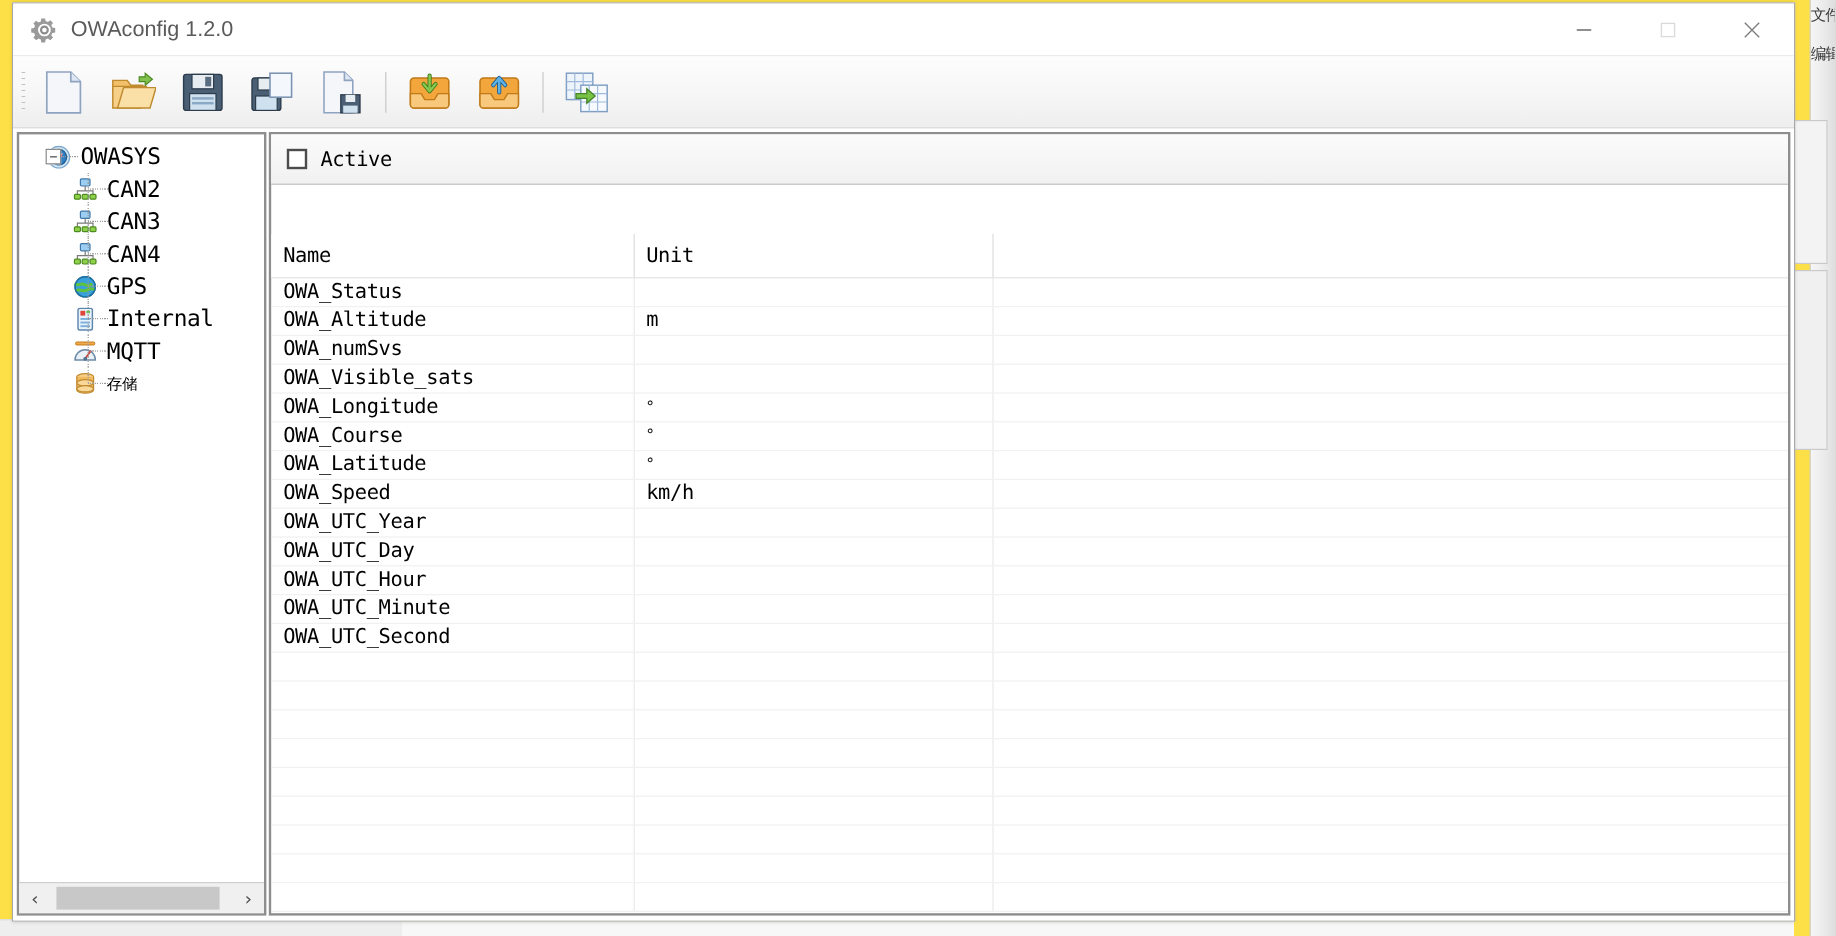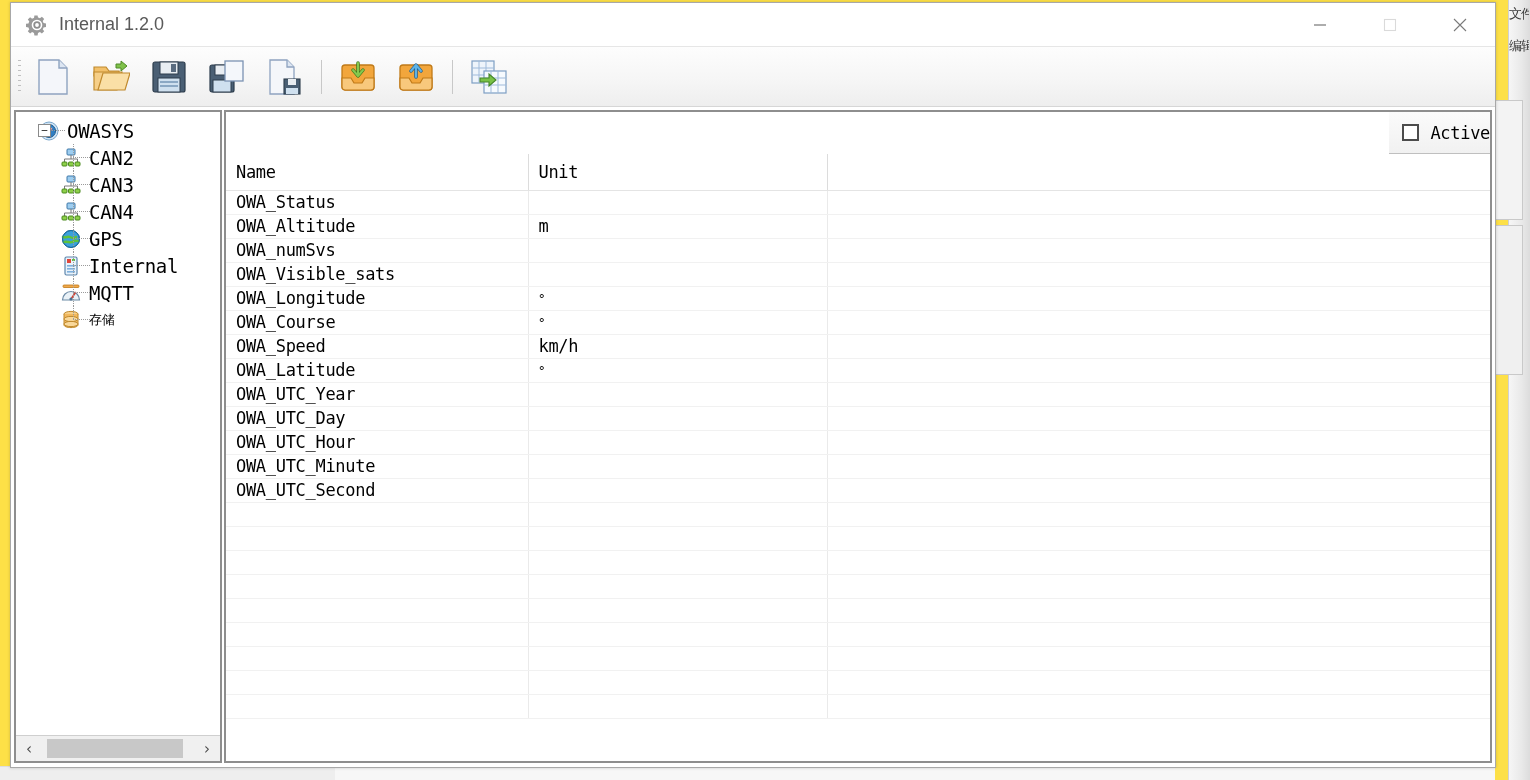--- a/index.html
+++ b/index.html
@@ -197,21 +197,21 @@
     width: 136px; height: 19px;
     background: #c8c8c8; cursor: default;
   }
 
   
   #right-panel {
     flex: 1; margin-left: 2px;
     border: 2px solid #8e8e8e;
     background: #ffffff;
     display: flex; flex-direction: column;
-    min-height: 0; min-width: 0; align-items: flex-end;
+    min-height: 0; min-width: 0;
   }
   #active-bar {
     height: 42px; min-height: 42px;
     background: linear-gradient(to bottom,#fbfbfb,#f1f1f1);
     border-bottom: 1px solid #bfbfbf;
     display: flex; align-items: center;
     padding-left: 13px;
   }
   #active-checkbox {
     width: 17px; height: 17px;
@@ -219,21 +219,21 @@
     background: #ffffff; flex:none; cursor: default;
   }
   #active-label {
     margin-left: 11px;
     font-family: "DejaVu Sans Mono", monospace;
     font-size: 17px; color: #000;
     letter-spacing: -0.3px;
   }
 
   
-  #table-wrap { flex: 1; overflow: hidden; position: relative; }
+  #table-wrap { flex: 1; overflow: hidden; position: relative; margin-top: 41px; }
   table#param-table {
     width: 100%; border-collapse: collapse;
     table-layout: fixed;
     font-family: "DejaVu Sans Mono", monospace;
     font-size: 17px; color: #000;
   }
   #param-table col.col-name { width: 302px; }
   #param-table col.col-unit { width: 299px; }
   #param-table col.col-extra { width: auto; }
   #param-table th {
@@ -273,21 +273,21 @@
 
   <div id="app-window">
 
     <div id="title-bar">
       <div id="app-icon">
         <svg width="24" height="24" viewBox="0 0 24 24">
           <path fill="#8d8d8d" d="M12 8.3a3.7 3.7 0 1 0 0 7.4 3.7 3.7 0 0 0 0-7.4zm0 5.6a1.9 1.9 0 1 1 0-3.8 1.9 1.9 0 0 1 0 3.8z"></path>
           <path fill="#9a9a9a" d="M21 13.6v-3.2l-2.5-.4a6.9 6.9 0 0 0-.8-1.9l1.5-2-2.3-2.3-2 1.5a6.9 6.9 0 0 0-1.9-.8L12.6 2.4H9.4L9 4.9c-.7.2-1.3.4-1.9.8l-2-1.5-2.3 2.3 1.5 2c-.4.6-.6 1.2-.8 1.9l-2.5.4v3.2l2.5.4c.2.7.4 1.3.8 1.9l-1.5 2 2.3 2.3 2-1.5c.6.4 1.2.6 1.9.8l.4 2.5h3.2l.4-2.5c.7-.2 1.3-.4 1.9-.8l2 1.5 2.3-2.3-1.5-2c.4-.6.6-1.2.8-1.9l2.5-.4zM12 17.3a5.3 5.3 0 1 1 0-10.6 5.3 5.3 0 0 1 0 10.6z"></path>
         </svg>
       </div>
-      <div id="window-title">Internal 1.2.0</div>
+      <div id="window-title">OWAconfig 1.2.0</div>
 
       <div id="window-controls">
         <div class="win-btn">
           <svg width="16" height="16" viewBox="0 0 16 16">
               <path d="M2 8h12" stroke="#6a6a6a" stroke-width="1.1" fill="none"></path>
             </svg>
         </div>
         <div class="win-btn">
           <svg width="16" height="16" viewBox="0 0 16 16">
               <rect x="2.5" y="2.5" width="11" height="11" stroke="#dadada" stroke-width="1.1" fill="none"></rect>
@@ -596,27 +596,27 @@
                   <td>OWA_Longitude</td>
                   <td class="unit-deg">°</td>
                   <td class="col-extra-c"></td>
                 </tr>
                 <tr>
                   <td>OWA_Course</td>
                   <td class="unit-deg">°</td>
                   <td class="col-extra-c"></td>
                 </tr>
                 <tr>
+                  <td>OWA_Latitude</td>
+                  <td class="unit-deg">°</td>
+                  <td class="col-extra-c"></td>
+                </tr>
+                <tr>
                   <td>OWA_Speed</td>
                   <td>km/h</td>
-                  <td class="col-extra-c"></td>
-                </tr>
-                <tr>
-                  <td>OWA_Latitude</td>
-                  <td class="unit-deg">°</td>
                   <td class="col-extra-c"></td>
                 </tr>
                 <tr>
                   <td>OWA_UTC_Year</td>
                   <td></td>
                   <td class="col-extra-c"></td>
                 </tr>
                 <tr>
                   <td>OWA_UTC_Day</td>
                   <td></td>

